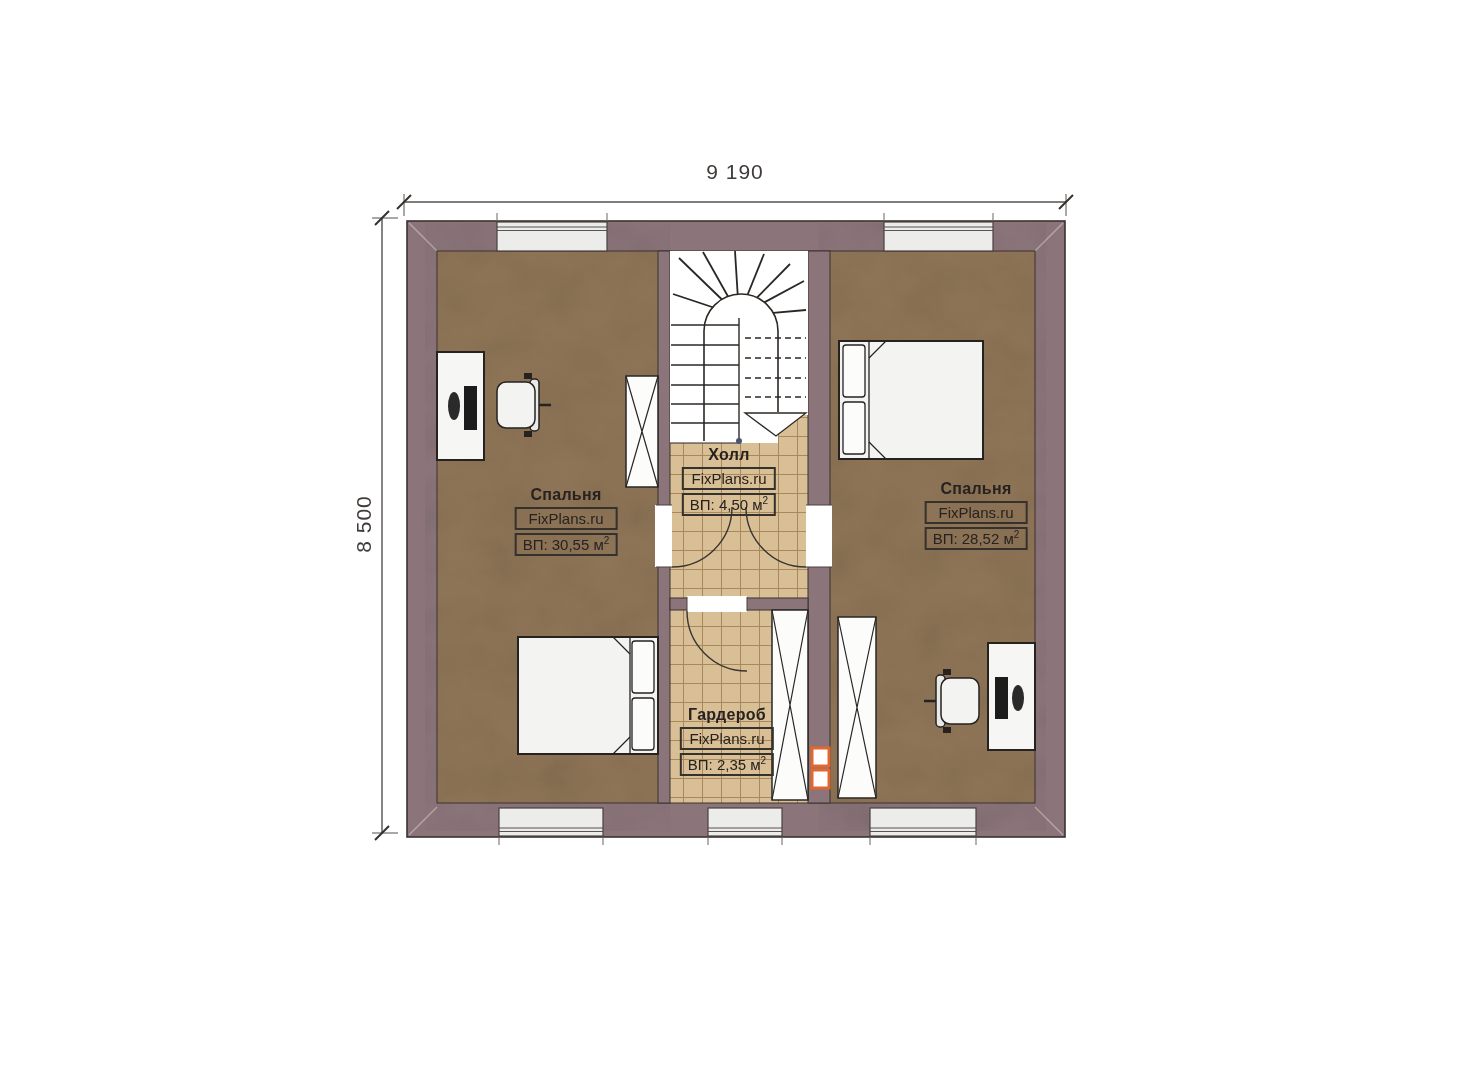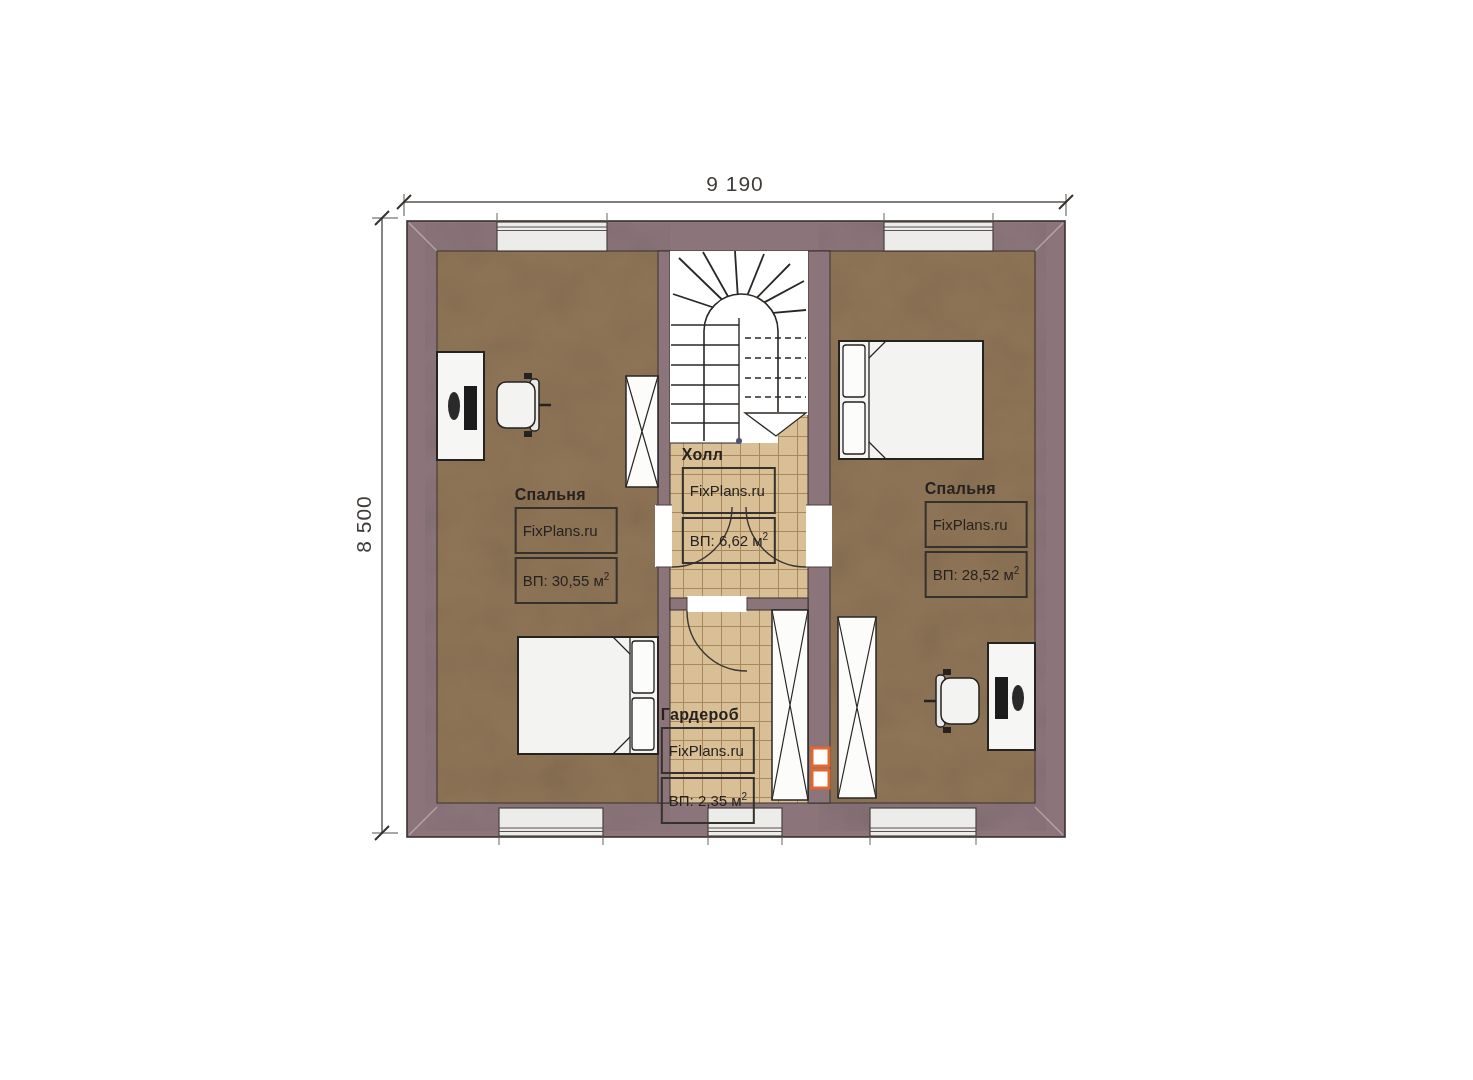--- a/index.html
+++ b/index.html
@@ -1,24 +1,24 @@
 <!DOCTYPE html>
 <html><head>
 <meta charset="utf-8">
 <style>
   html,body{margin:0;padding:0;background:#ffffff;}
   body{font-family:"Liberation Sans", sans-serif;}
   .page{position:relative;width:1473px;height:1080px;background:#ffffff;overflow:hidden;}
   .page svg{position:absolute;left:0;top:0;}
   .dim-label{position:absolute;color:#3f3b39;font-size:21px;letter-spacing:1px;white-space:nowrap;}
-  .dim-label.h{left:735px;top:172px;transform:translateX(-50%);}
+  .dim-label.h{left:735px;top:160px;transform:translateX(-50%);}
   .dim-label.v{left:364px;top:524px;transform:translate(-50%,-50%) rotate(-90deg);}
-  .room-label{position:absolute;transform:translateX(-50%);color:#262220;}
+  .room-label{position:absolute;transform:translateX(-50%);text-align:center;color:#262220;}
   .room-label .rname{font-weight:bold;font-size:16px;line-height:18px;margin-bottom:2px;letter-spacing:.3px;}
-  .room-label .rbox{display:block;border:2px solid #35312c;padding:12px 6px;font-size:15px;line-height:19px;margin-top:3px;white-space:nowrap;}
+  .room-label .rbox{display:block;border:2px solid #35312c;padding:0 6px;font-size:15px;line-height:19px;margin-top:3px;white-space:nowrap;}
   .room-label sup{font-size:10px;line-height:0;}
 </style>
 </head>
 <body>
 
 <div class="page">
 
   <svg width="1473" height="1080" viewBox="0 0 1473 1080">
     <defs>
       <pattern id="tileP" width="19" height="19" patternUnits="userSpaceOnUse">
@@ -217,28 +217,28 @@
 
   <div class="room-label" style="left:566px;top:486px;">
     <div class="rname">Спальня</div>
     <span class="rbox">FixPlans.ru</span>
     <span class="rbox"><span>ВП: 30,55 м</span><sup>2</sup></span>
   </div>
 
   <div class="room-label" style="left:729px;top:446px;">
     <div class="rname">Холл</div>
     <span class="rbox">FixPlans.ru</span>
-    <span class="rbox"><span>ВП: 6,62 м</span><sup>2</sup></span>
+    <span class="rbox"><span>ВП: 4,50 м</span><sup>2</sup></span>
   </div>
 
   <div class="room-label" style="left:976px;top:480px;">
     <div class="rname">Спальня</div>
     <span class="rbox">FixPlans.ru</span>
     <span class="rbox"><span>ВП: 28,52 м</span><sup>2</sup></span>
   </div>
 
-  <div class="room-label" style="left:708px;top:706px;">
+  <div class="room-label" style="left:727px;top:706px;">
     <div class="rname">Гардероб</div>
     <span class="rbox">FixPlans.ru</span>
     <span class="rbox"><span>ВП: 2,35 м</span><sup>2</sup></span>
   </div>
 
 </div>
 
 </body></html>

